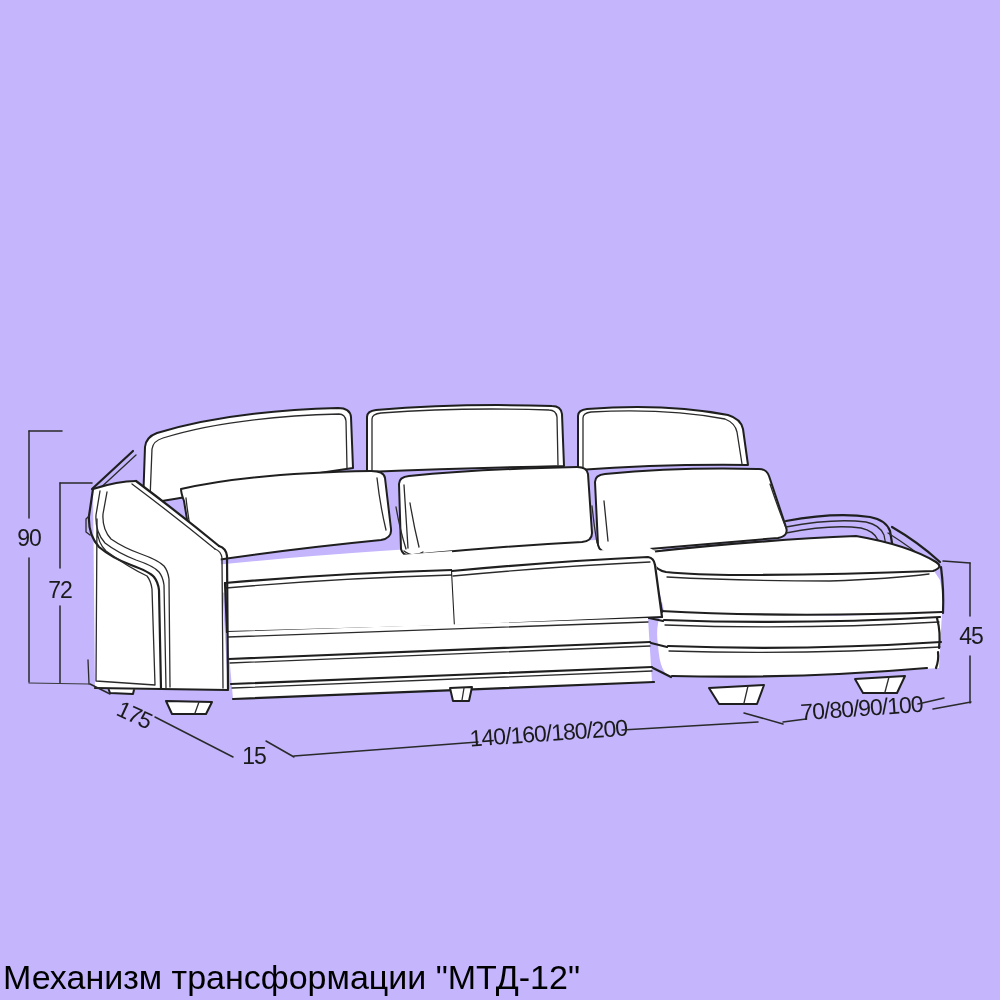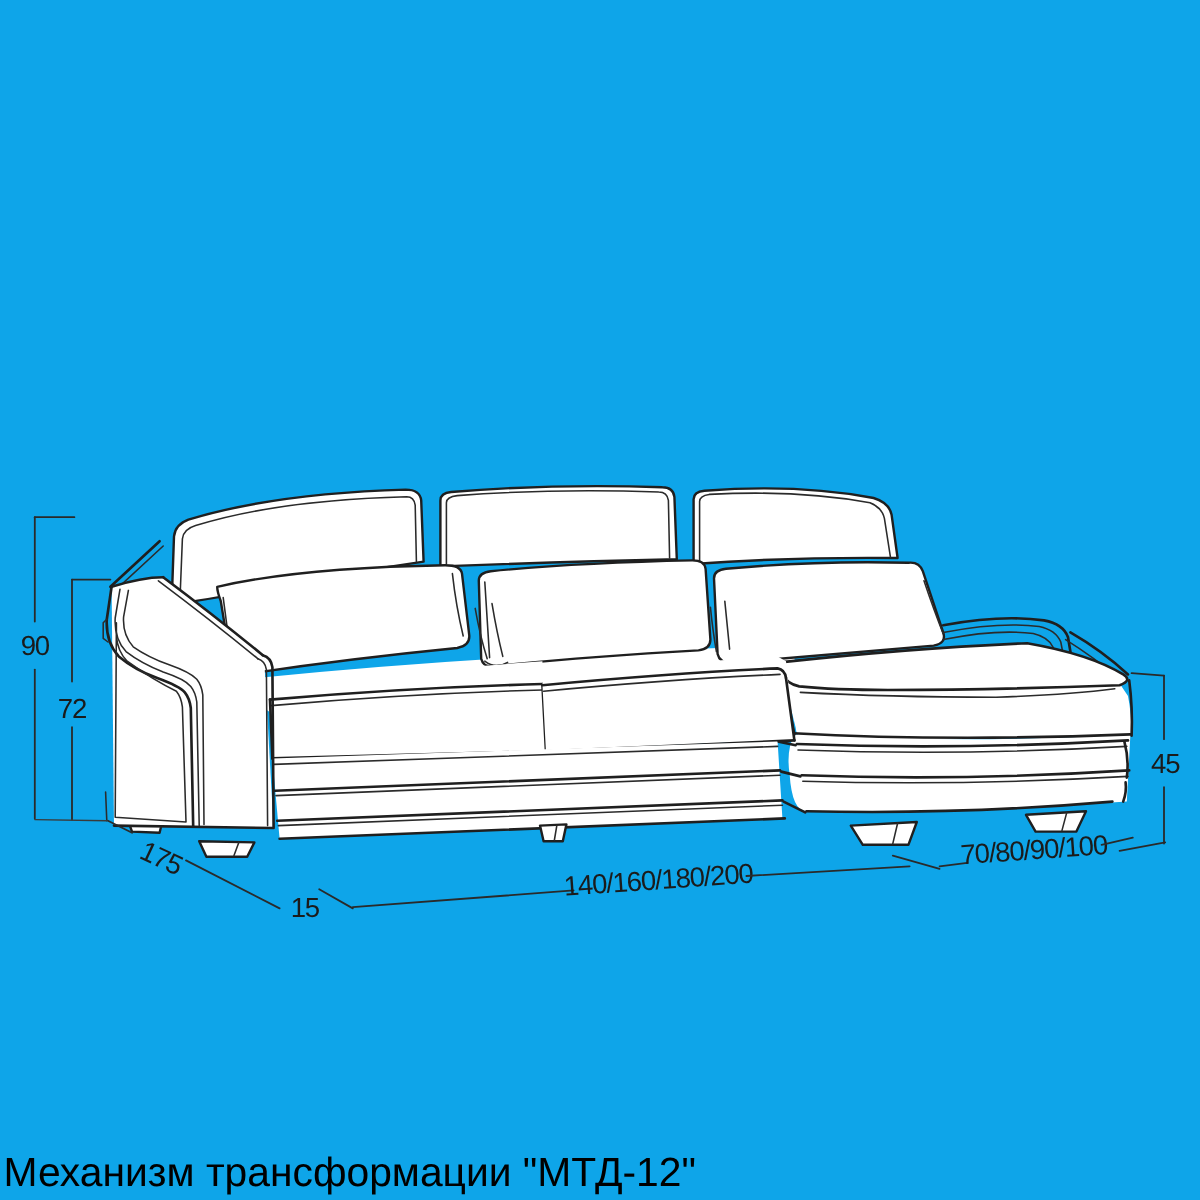--- a/index.html
+++ b/index.html
@@ -1,16 +1,16 @@
 <!DOCTYPE html>
 <html><head>
 <meta charset="utf-8">
 <style>
   html,body{margin:0;padding:0;background:#fff;}
-  .stage{position:relative;width:1000px;height:1000px;background:#0ea5e9;overflow:hidden;
+  .stage{position:relative;width:1000px;height:1000px;background:#c4b5fd;overflow:hidden;
          font-family:"Liberation Sans",sans-serif;}
   .stage svg{position:absolute;left:0;top:0;}
   .figure-title{position:absolute;left:3px;top:960px;font-size:34px;line-height:34px;
                 color:#000;font-family:"Liberation Sans",sans-serif;letter-spacing:0px;}
   .dim-text{font-family:"Liberation Sans",sans-serif;font-size:23px;letter-spacing:-1px;
             fill:#1b1b1b;}
   .sofa-stroke{fill:none;stroke:#1f1f1f;stroke-width:2.2;stroke-linecap:round;stroke-linejoin:round;}
   .sofa-thin{fill:none;stroke:#2b2b2b;stroke-width:1.3;stroke-linecap:round;stroke-linejoin:round;}
   .sofa-fill{fill:#ffffff;stroke:none;}
   .sofa-filled{fill:#ffffff;stroke:#1f1f1f;stroke-width:2;stroke-linejoin:round;}

